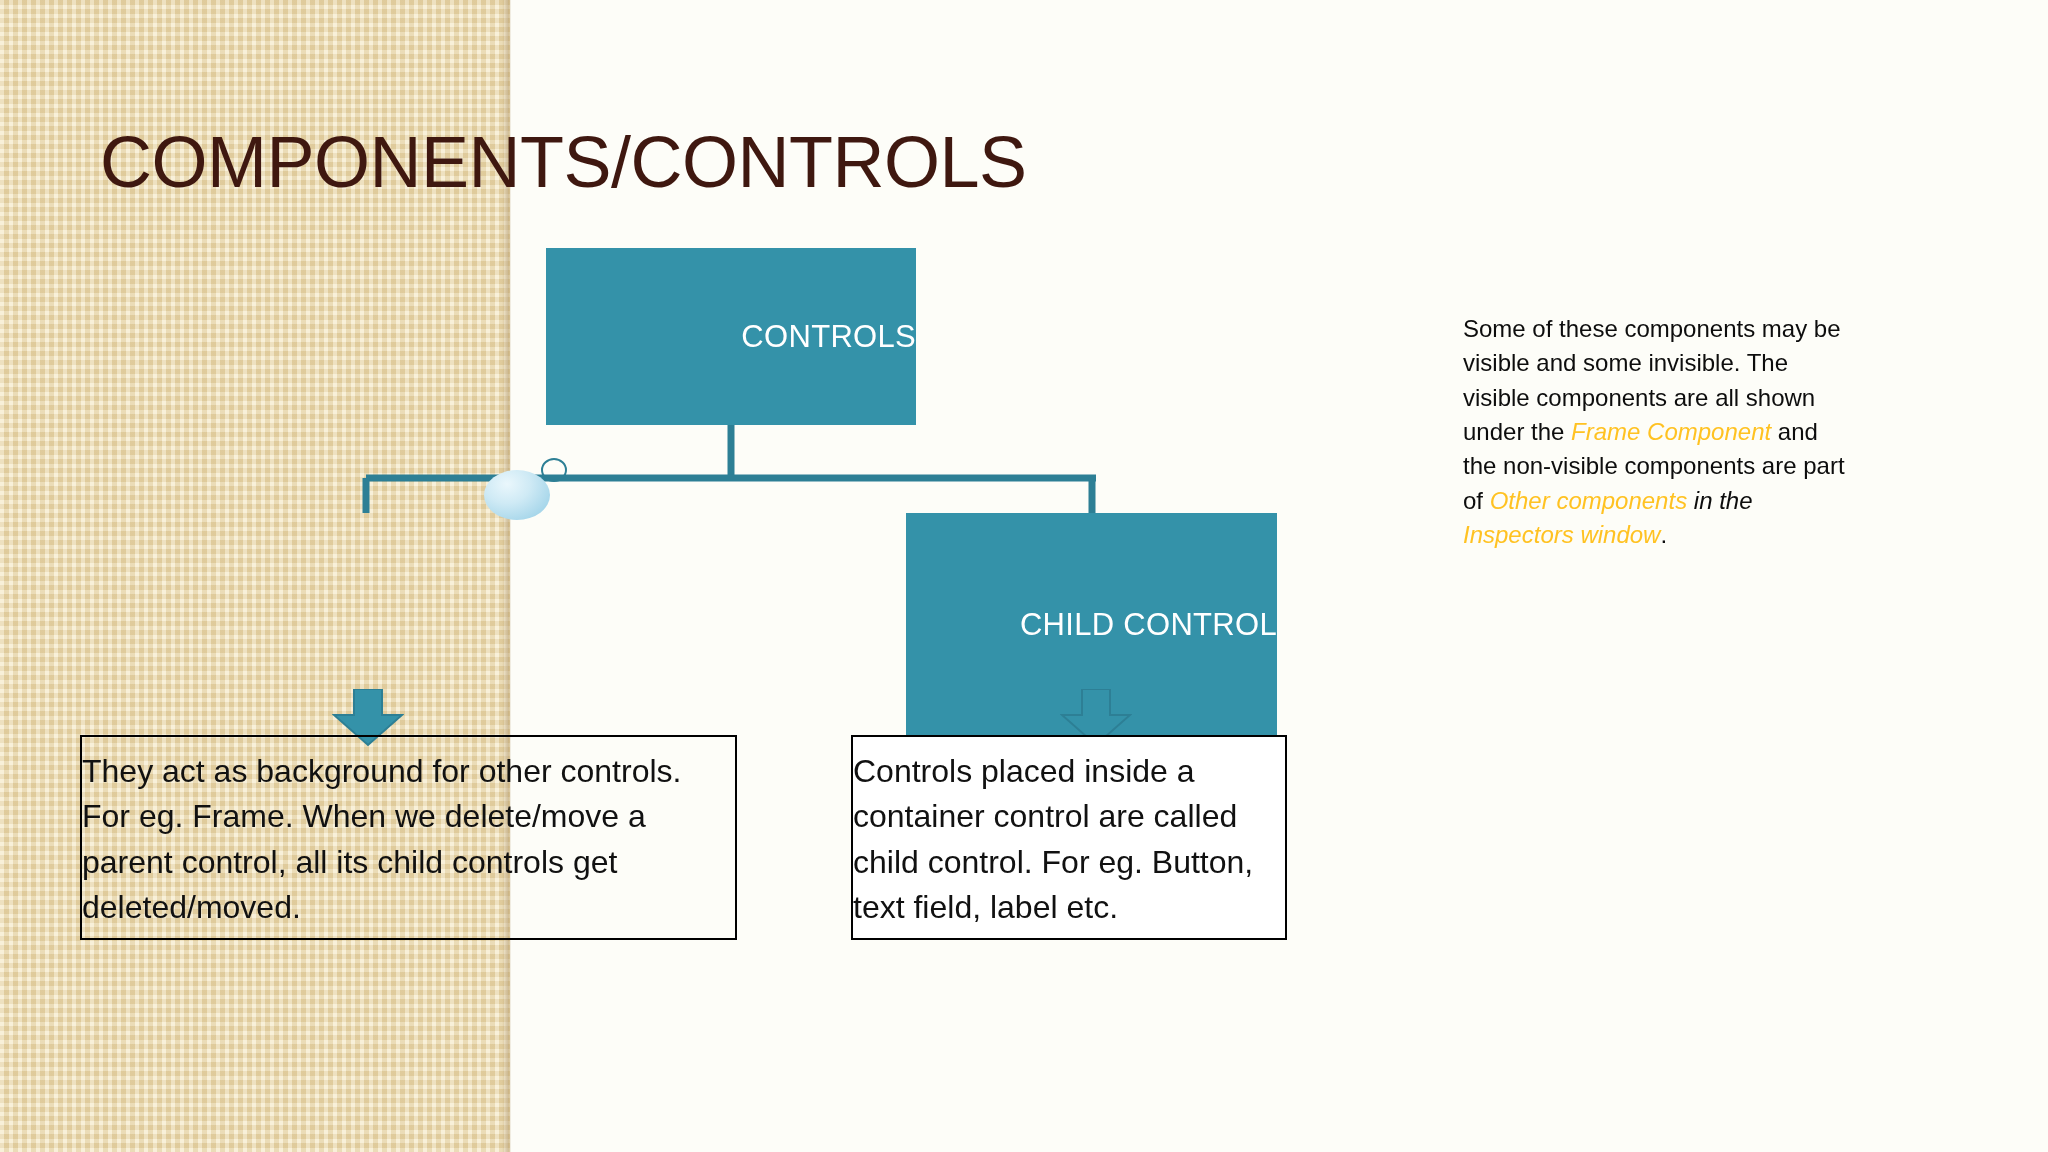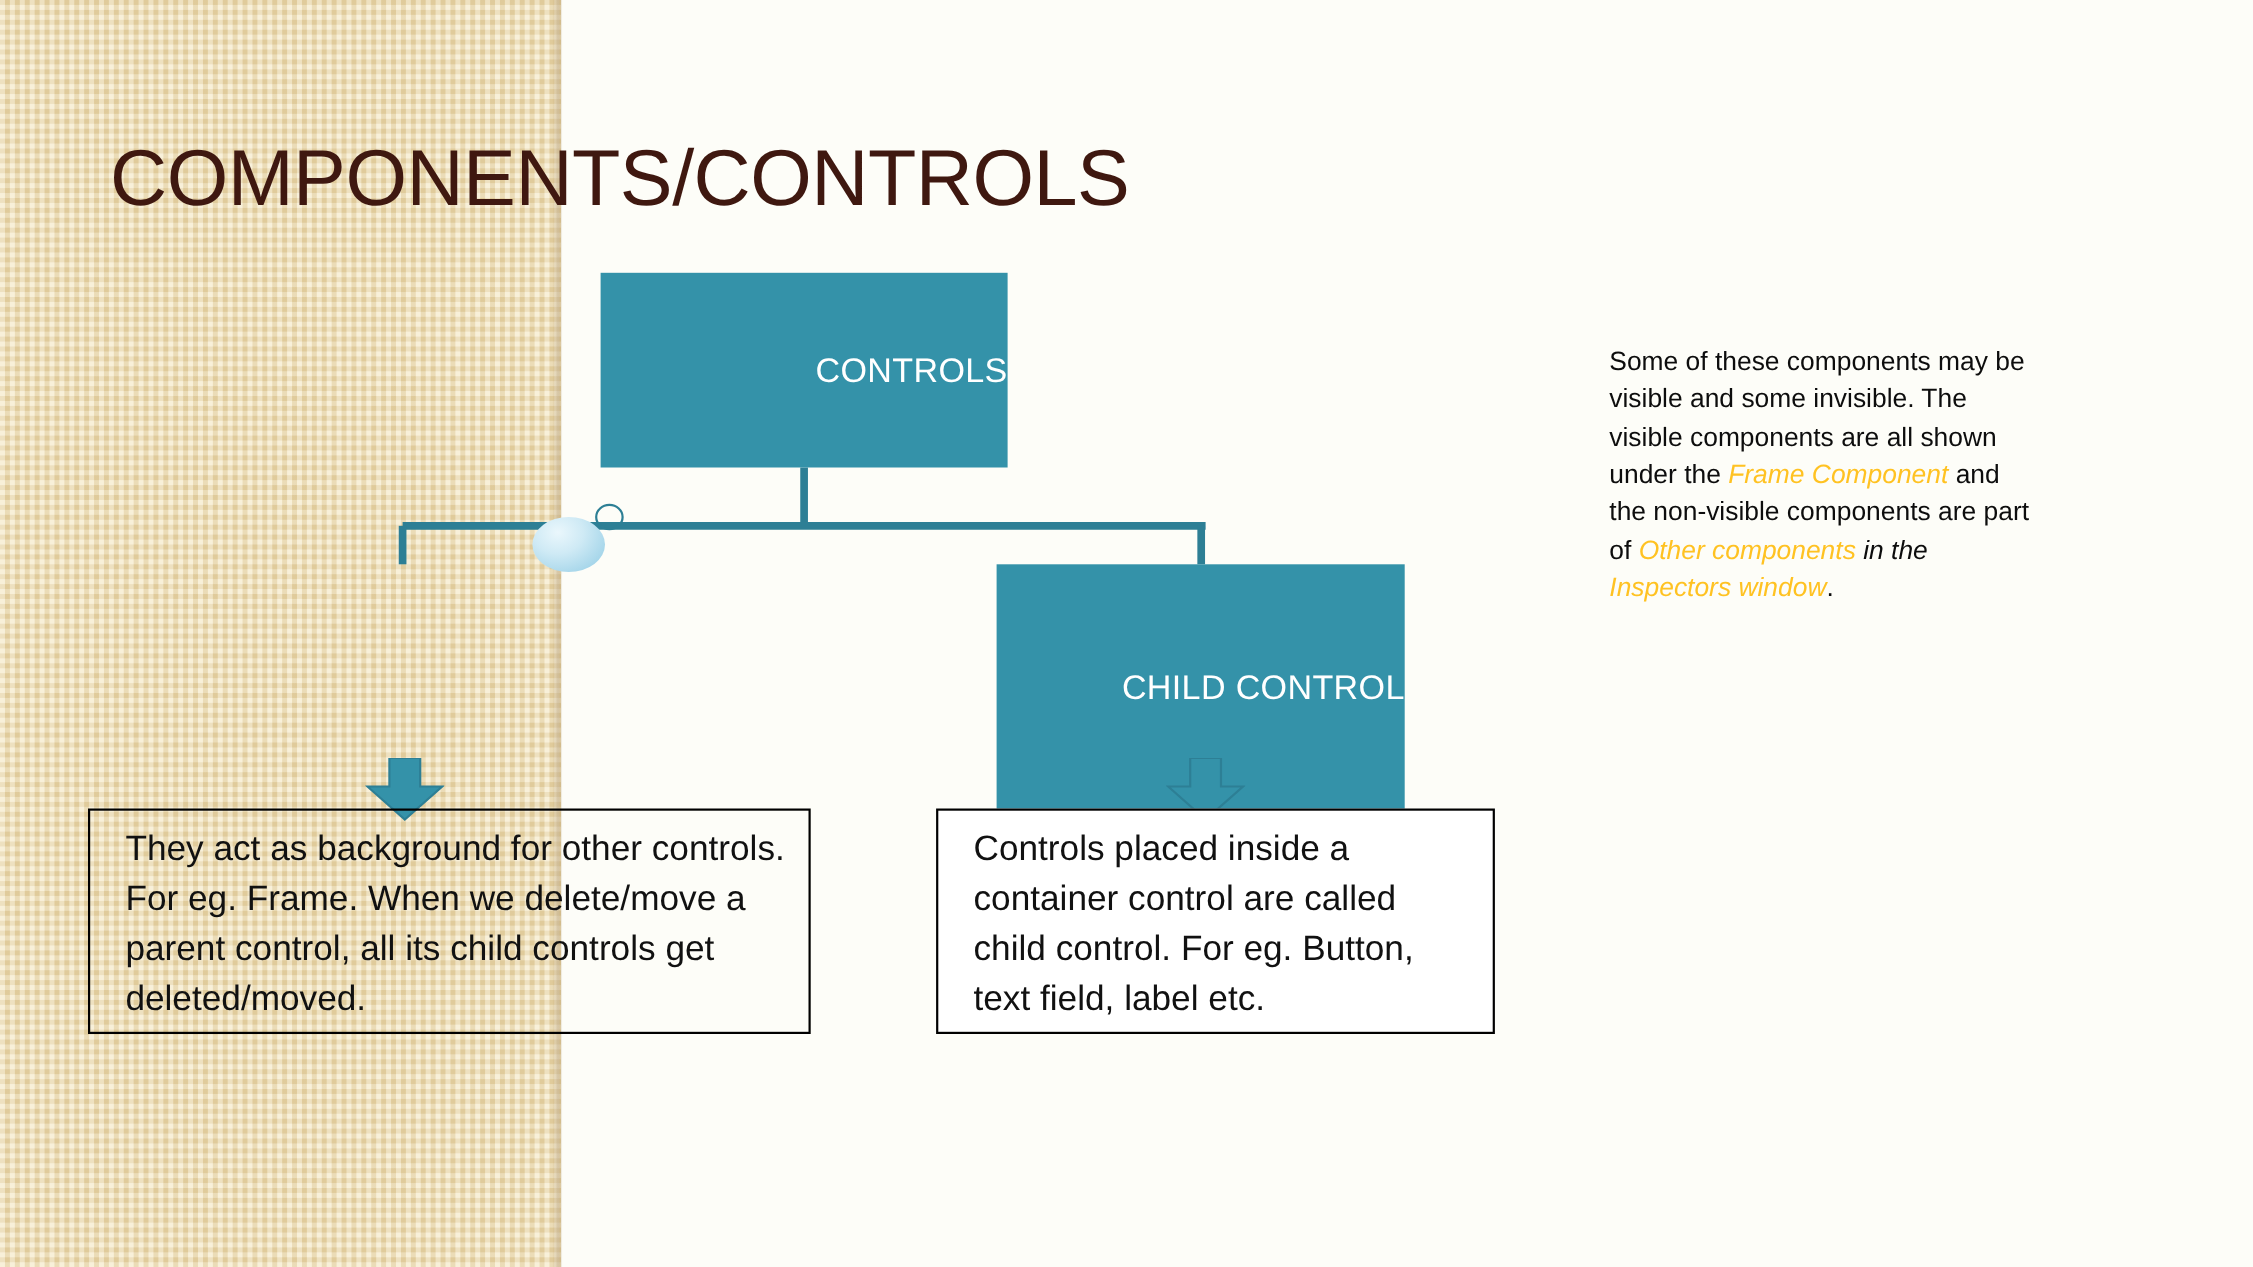--- a/index.html
+++ b/index.html
@@ -134,36 +134,36 @@
     border: 2px solid #2d7f95;
     border-radius: 50%;
     background: transparent;
   }
 
   
   .desc-box {
     position: absolute;
     border: 2px solid #000000;
     box-sizing: border-box;
-    padding: 12px 14px 14px 32px;
+    padding: 12px 14px 14px 0;
     color: #111111;
     font-size: 32px;
     line-height: 1.42;
   }
   #desc-parent {
     left: 80px;
     top: 735px;
     width: 657px;
     height: 205px;
     background: transparent;
   }
   #desc-child {
     left: 851px;
     top: 735px;
-    width: 508px;
+    width: 436px;
     height: 205px;
     background: #ffffff;
   }
 
   
   #side-note {
     position: absolute;
     left: 1463px;
     top: 312px;
     width: 392px;

